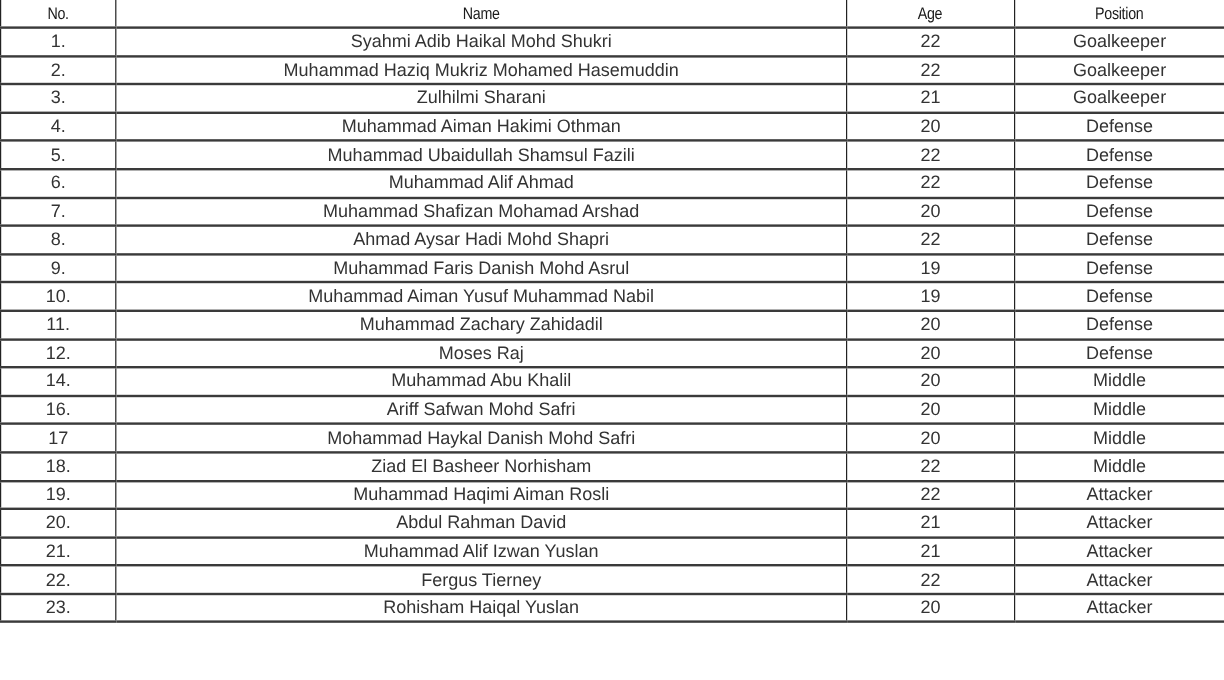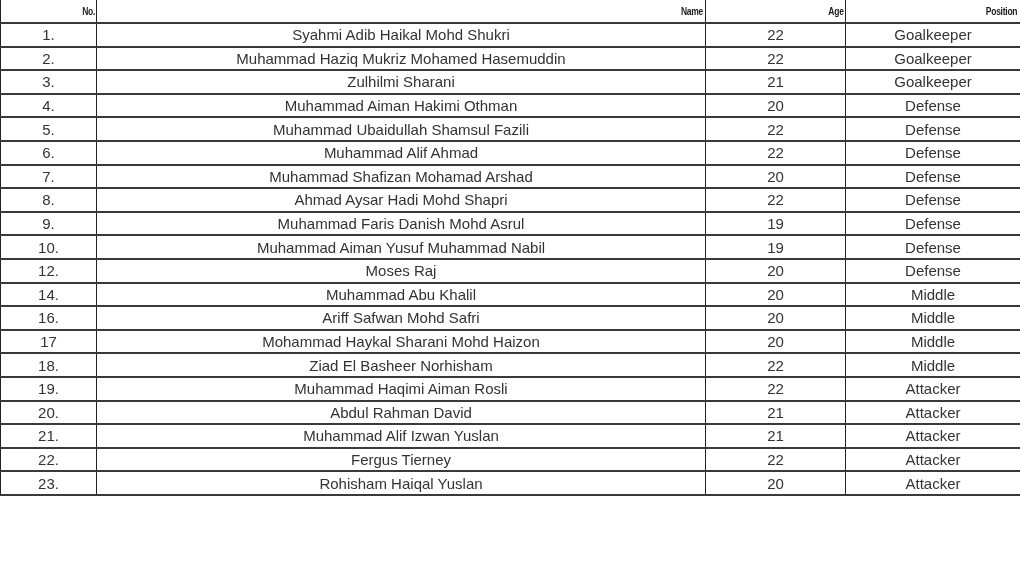--- a/index.html
+++ b/index.html
@@ -19,26 +19,25 @@
     border-left: 1px solid #222;
     border-right: 1px solid #222;
     border-bottom: 2px solid #3a3a3a;
     text-align: center;
     padding: 0;
     white-space: nowrap;
     overflow: hidden;
   }
   table.roster th {
     height: 22px;
-    font-size: 10px;
-    font-weight: bold;
+    font-size: 14px;
+    font-weight: normal;
     color: #1a1a1a;
     transform-origin: center;
     letter-spacing: -0.3px;
-    text-align: right;
   }
   table.roster th span { display: inline-block; transform: scaleX(0.85); }
   table.roster td {
     height: 21.6px;
     font-size: 15px;
     line-height: 21px;
   }
   table.roster tr > *:first-child { border-left: 1px solid #222; }
 </style>
 </head>
@@ -114,40 +113,46 @@
         <td>19</td>
         <td>Defense</td>
       </tr>
       <tr>
         <td>10.</td>
         <td>Muhammad Aiman Yusuf Muhammad Nabil</td>
         <td>19</td>
         <td>Defense</td>
       </tr>
       <tr>
+        <td>11.</td>
+        <td>Muhammad Zachary Zahidadil</td>
+        <td>20</td>
+        <td>Defense</td>
+      </tr>
+      <tr>
         <td>12.</td>
         <td>Moses Raj</td>
         <td>20</td>
         <td>Defense</td>
       </tr>
       <tr>
         <td>14.</td>
         <td>Muhammad Abu Khalil</td>
         <td>20</td>
         <td>Middle</td>
       </tr>
       <tr>
         <td>16.</td>
         <td>Ariff Safwan Mohd Safri</td>
         <td>20</td>
         <td>Middle</td>
       </tr>
       <tr>
         <td>17</td>
-        <td>Mohammad Haykal Sharani Mohd Haizon</td>
+        <td>Mohammad Haykal Danish Mohd Safri</td>
         <td>20</td>
         <td>Middle</td>
       </tr>
       <tr>
         <td>18.</td>
         <td>Ziad El Basheer Norhisham</td>
         <td>22</td>
         <td>Middle</td>
       </tr>
       <tr>

